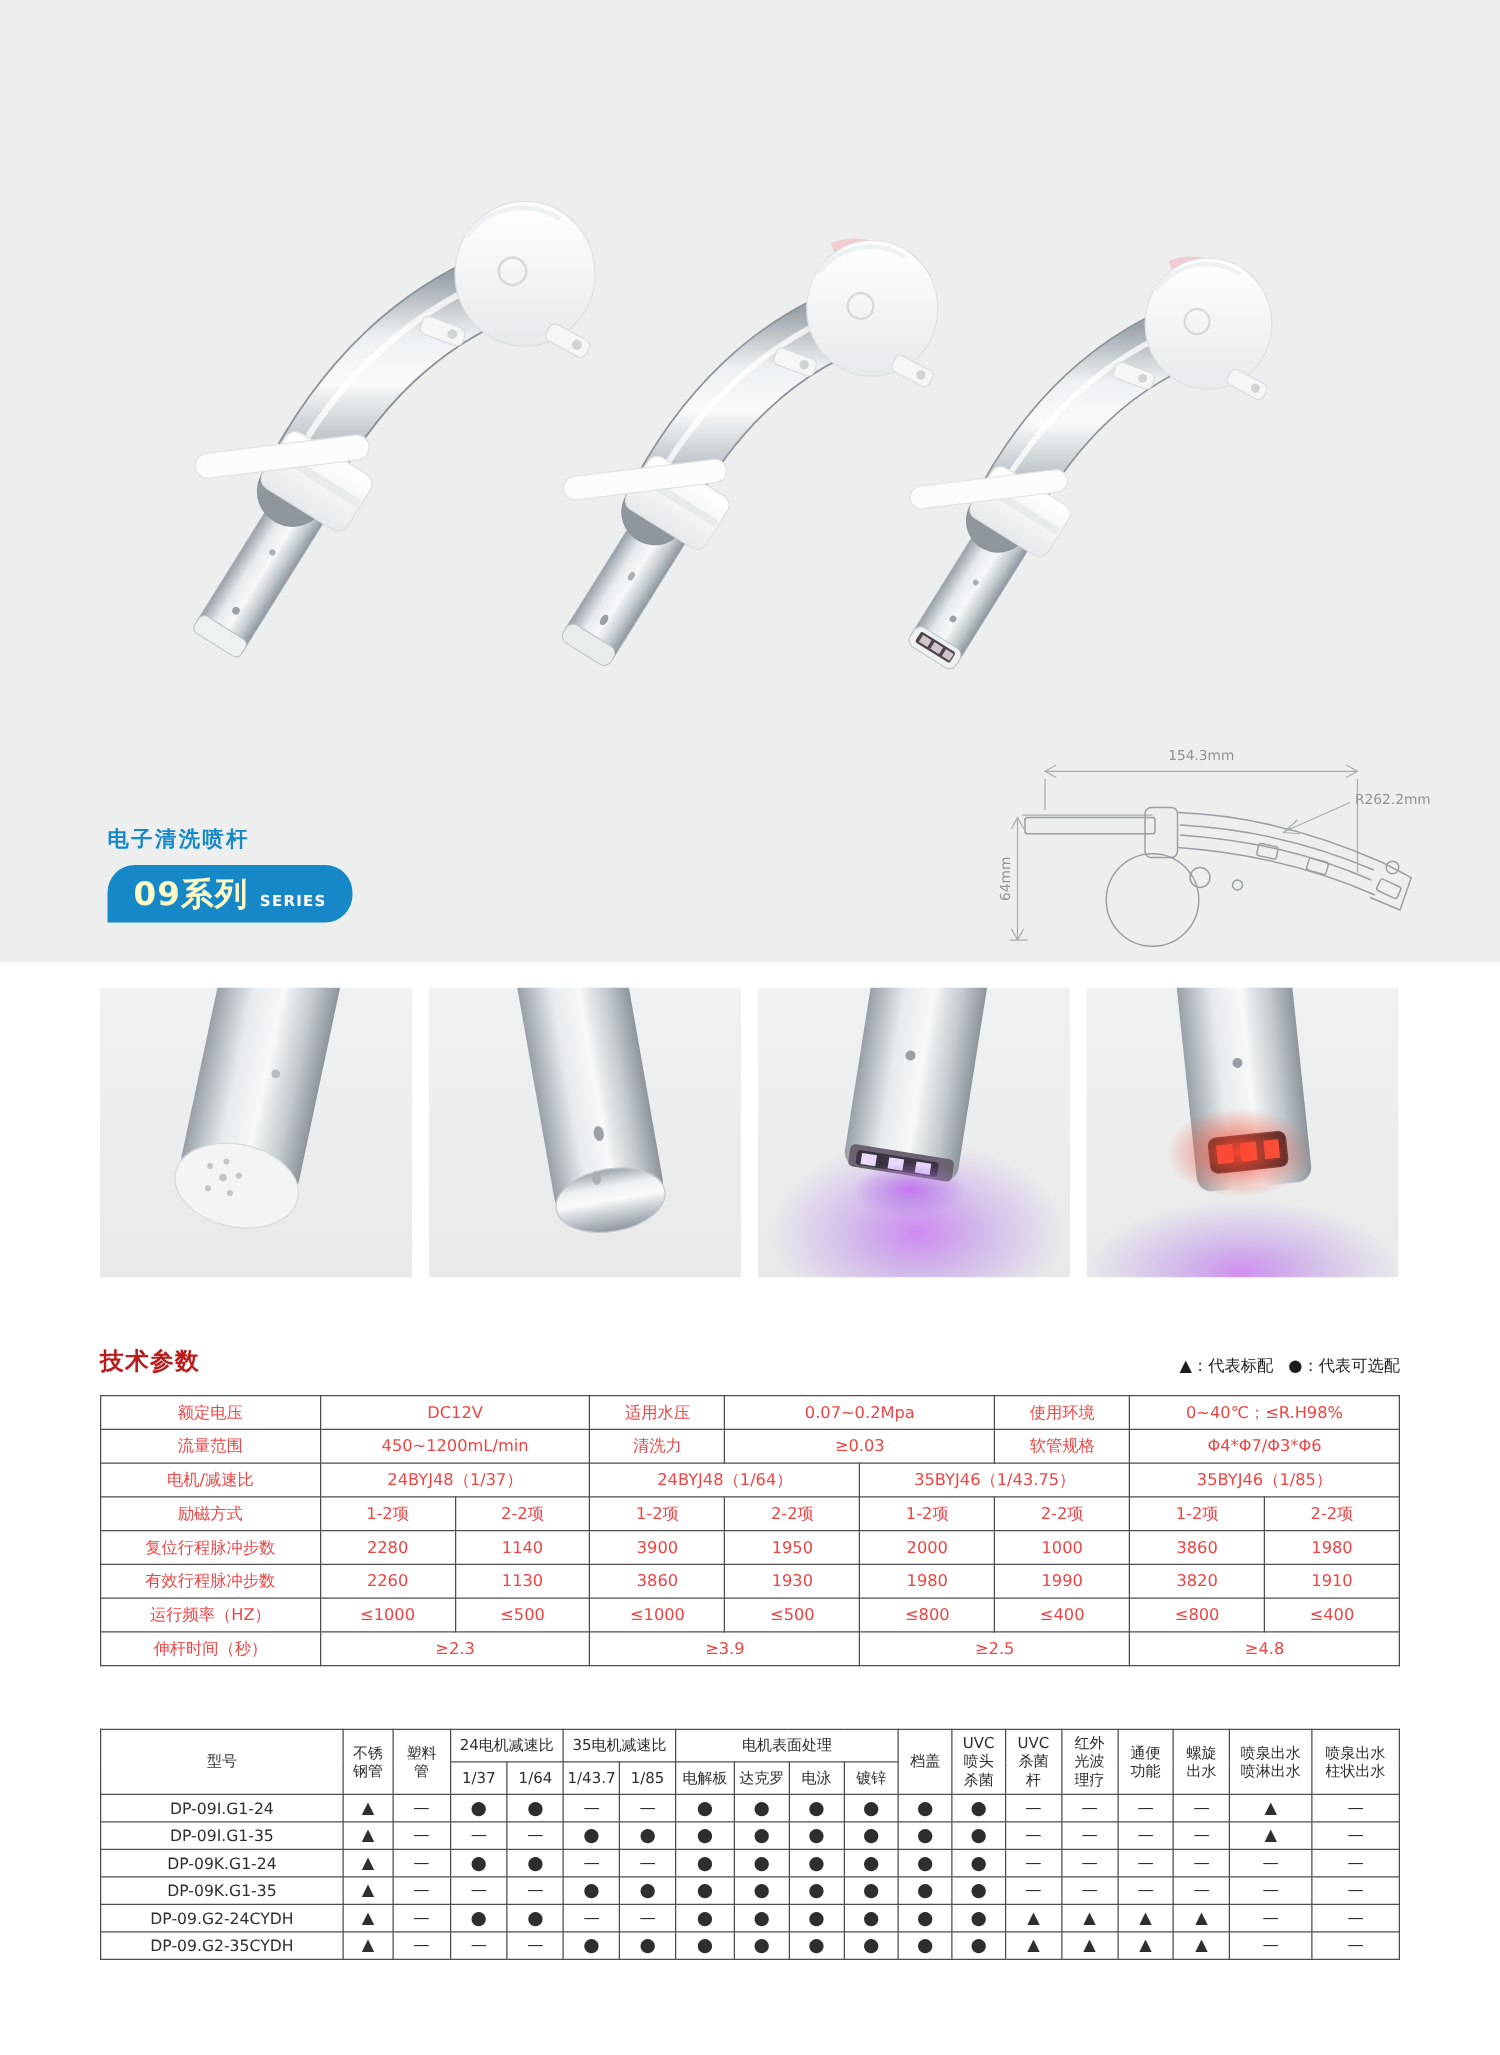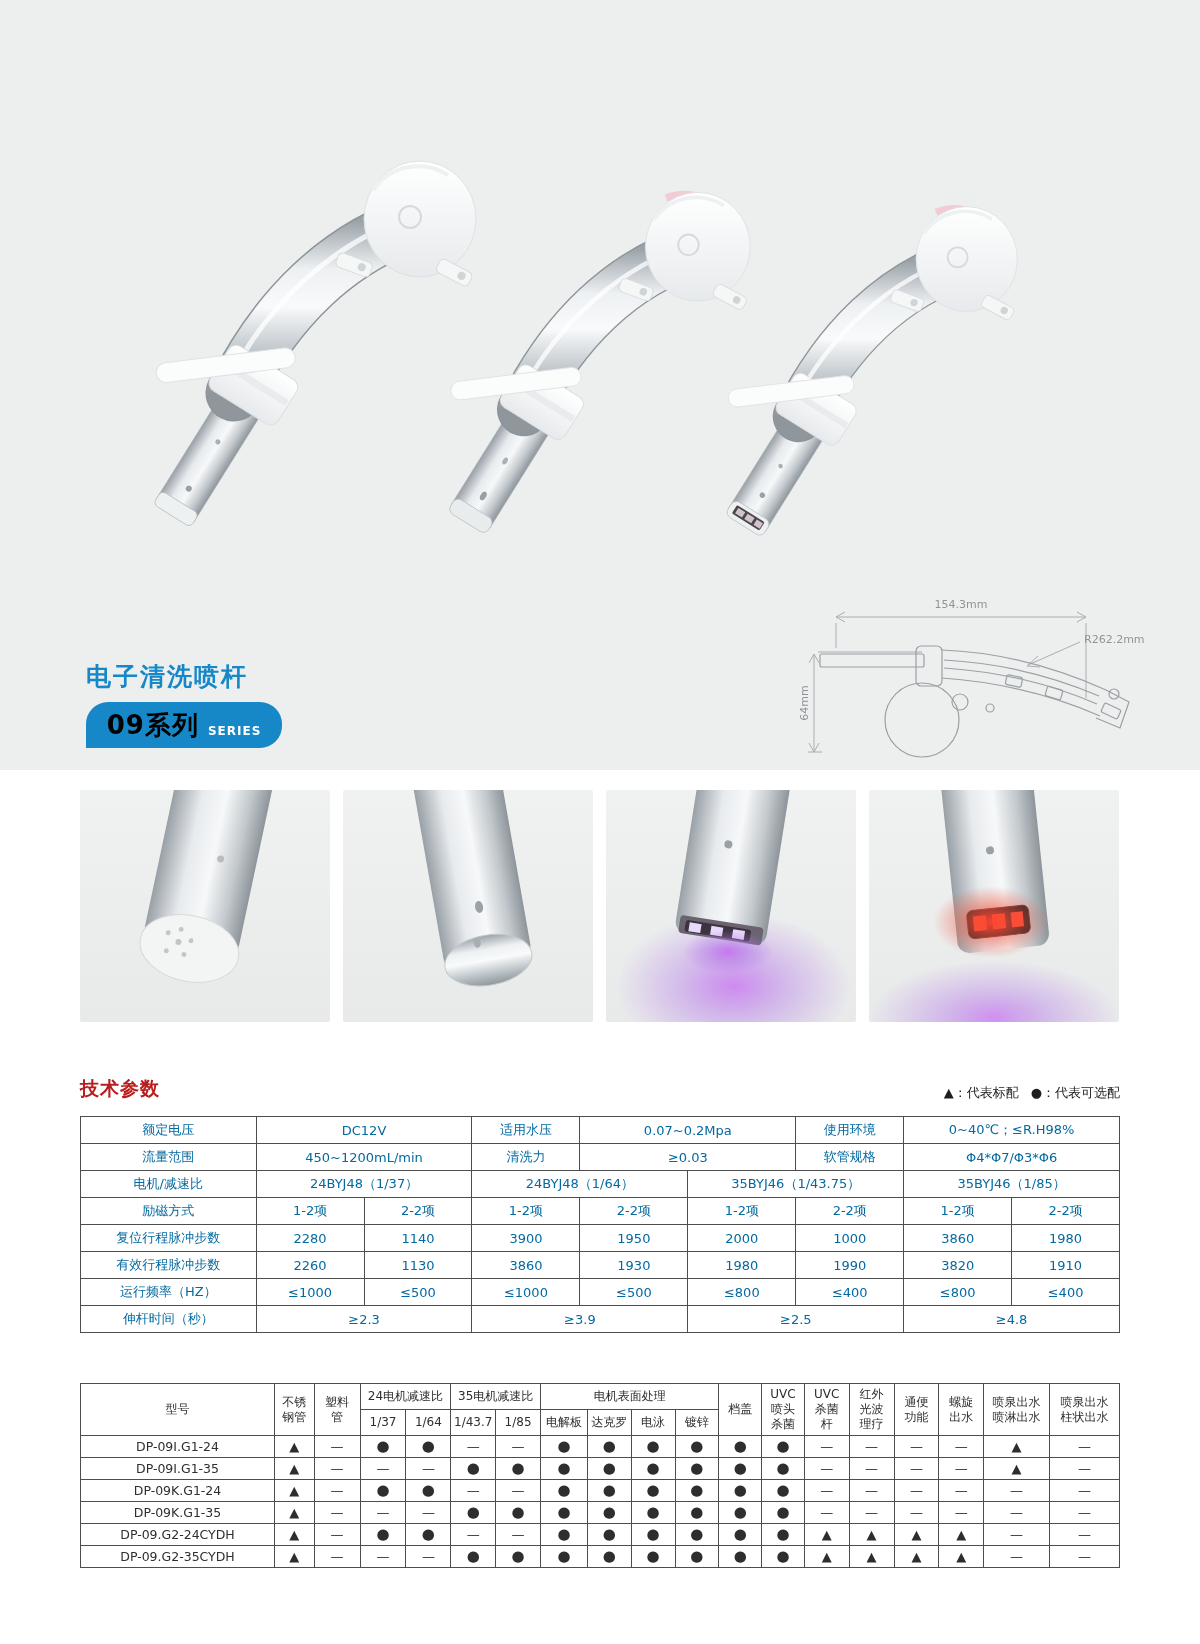--- a/index.html
+++ b/index.html
@@ -10,37 +10,37 @@
     font-family:"DejaVu Sans","Liberation Sans",sans-serif;
     color:#2e2e2e;
   }
   
   .hero { position:relative; height:770px; background:linear-gradient(180deg,#f0f2f2 0%,#ecenee 50%,#e9ebeb 100%); background-color:#edefef; }
   .products svg { position:absolute; }
   .p1 { left:148px; top:105px; }
   .p2 { left:442px; top:140px; }
   .p3 { left:720px; top:156px; }
   .title-block { position:absolute; left:86px; top:660px; }
-  .hero-title { color:var(--accent,#1688c8); font-size:25px; font-weight:bold; letter-spacing:2px; }
+  .hero-title { color:var(--accent,#1688c8); font-size:17px; font-weight:bold; letter-spacing:2px; }
   .series-pill { margin-top:9px; width:196px; height:46px; background:var(--accent,#1688c8);
     border-radius:22px 22px 22px 0; display:flex; align-items:center; justify-content:center; gap:9px; }
-  .series-zh { color:#000000; font-size:26px; font-weight:bold; letter-spacing:1px; }
+  .series-zh { color:#fef9c3; font-size:26px; font-weight:bold; letter-spacing:1px; }
   .series-en { color:#fff; font-size:12px; font-weight:bold; letter-spacing:1px; margin-top:12px;text-align:right; }
   .drawing { position:absolute; right:56px; top:590px; }
   .dim-text { font-size:11px; fill:#8f9498; }
   
   .tiles { display:flex; gap:13px; padding:20px 80px 0 80px; }
   .tile { width:250px; height:232px; overflow:hidden; border-radius:2px; }
   
   .params-head { display:flex; justify-content:space-between; align-items:flex-end; margin:54px 80px 14px 80px; }
   .params-head h2 { margin:0; font-size:19px; color:#b91c1c; letter-spacing:1px; }
   .legend { font-size:13px; color:#1e1e1e; display:flex; gap:12px; }
   
   table { border-collapse:collapse; table-layout:fixed; width:1040px; margin:0 80px; }
-  .spec td { border:1px solid #4d4d4d; text-align:center; font-size:13px; color:#0369a1; padding:4px 2px; height:17px; overflow:hidden; }
+  .spec td { border:1px solid #4d4d4d; text-align:center; font-size:13px; color:#ef4444; padding:4px 2px; height:17px; overflow:hidden; }
   .models { margin-top:50px; }
   .models th, .models td { border:1px solid #4d4d4d; text-align:center; color:#2e2e2e; padding:3px 2px; overflow:hidden; }
   .models th { font-size:12px; font-weight:normal; white-space:pre-line; line-height:1.25; }
   .models td { font-size:12.5px; height:22px; }
   td.sym.dot { font-size:15px; line-height:1; }
   td.sym.tri { font-size:13px; line-height:1; }
   td.sym.dash { font-size:13px; }
 </style>
 </head>
 <body>

